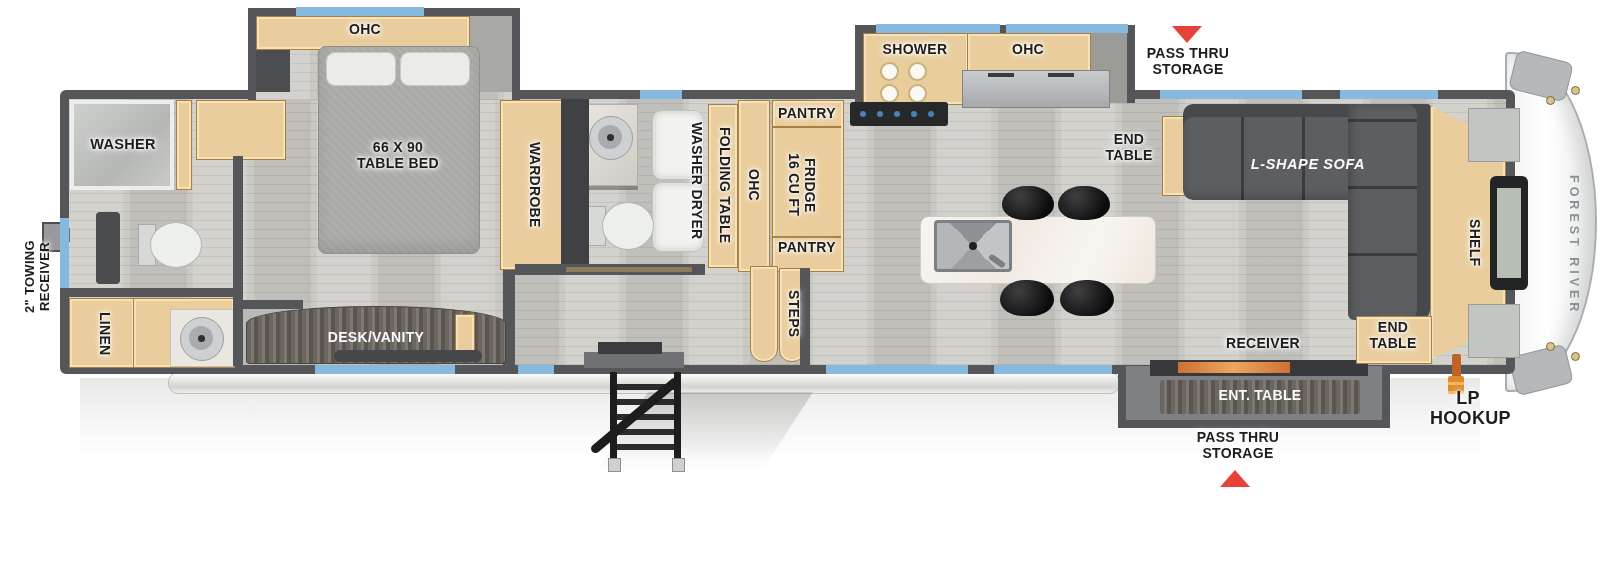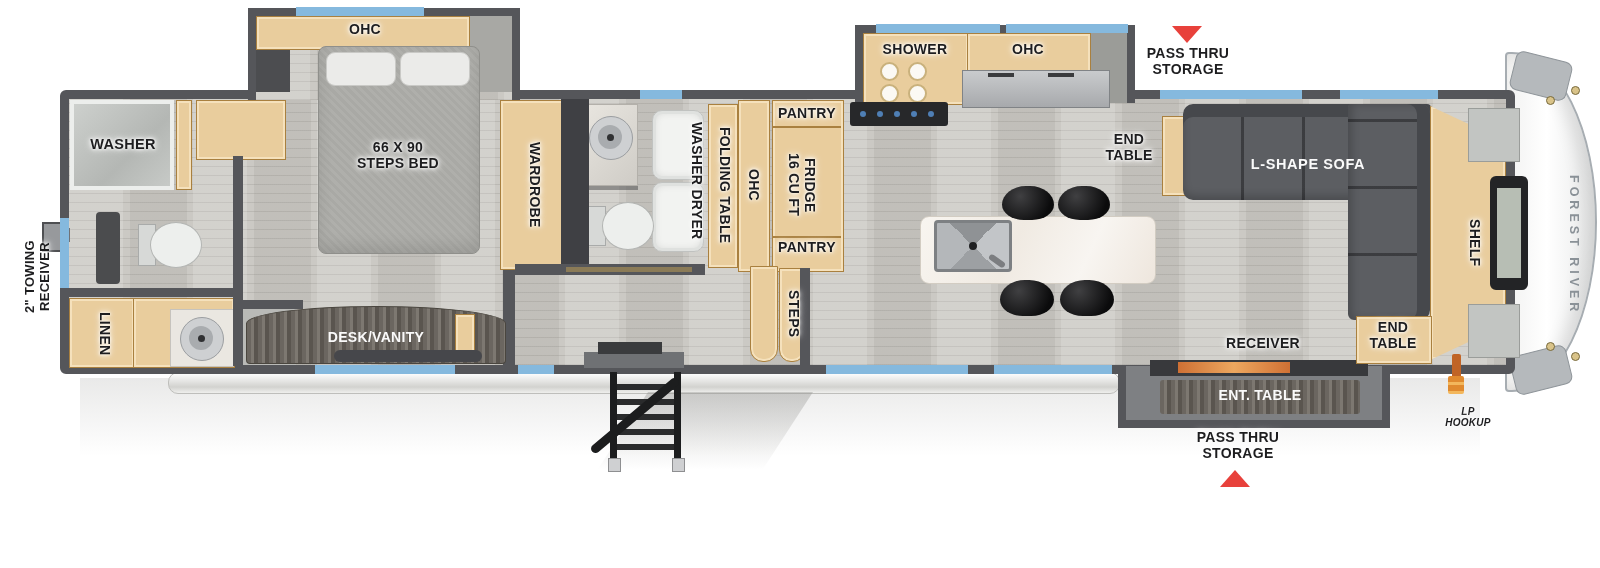--- a/index.html
+++ b/index.html
@@ -144,21 +144,21 @@
   <div class="circ" style="left:189px;top:326px;width:24px;height:24px;background:#a9acaf;z-index:15;"></div>
   <div class="circ" style="left:198px;top:335px;width:7px;height:7px;background:#2f3032;z-index:16;"></div>
 
   <div class="abs" style="left:318px;top:46px;width:160px;height:206px;background:
               repeating-linear-gradient(45deg,rgba(255,255,255,.07) 0 3px,transparent 3px 6px),#a9a9a5;
               border:1px solid #8f8f8b;border-radius:8px;box-shadow:inset 0 -8px 14px rgba(0,0,0,.10);z-index:12;"></div>
   <div class="abs" style="left:326px;top:52px;width:68px;height:32px;background:#ebebe9;border:1px solid #c9c9c6;border-radius:9px;z-index:13;"></div>
   <div class="abs" style="left:400px;top:52px;width:68px;height:32px;background:#ebebe9;border:1px solid #c9c9c6;border-radius:9px;z-index:13;"></div>
   <div class="lbl" style="left:352px;top:140px;width:92px;">
     <span>66 X 90</span><br>
-    <span>STEPS BED</span>
+    <span>TABLE BED</span>
   </div>
   <div class="darkwood abs" style="left:246px;top:306px;width:258px;height:56px;border-radius:50% 50% 4px 4px / 30% 30% 4px 4px;
               border:1px solid #4a463f;z-index:15;"></div>
   <div class="cab" style="left:455px;top:314px;width:18px;height:42px;z-index:16;"></div>
   <div class="abs" style="left:334px;top:350px;width:148px;height:12px;background:#46474b;border-radius:6px;z-index:17;"></div>
   <div class="lbl wh" style="left:316px;top:330px;width:120px;font-size:14px;">DESK/VANITY</div>
 
   <div class="cab" style="left:500px;top:100px;width:62px;height:168px;"></div>
   <div class="lbl vlbl" style="left:520px;top:142px;width:22px;height:86px;">WARDROBE</div>
   <div class="abs" style="left:584px;top:104px;width:52px;height:80px;background:linear-gradient(135deg,#e8e5df,#cfccc6);
@@ -205,21 +205,21 @@
   <div class="lbl" style="left:1096px;top:132px;width:66px;">
     <span>END</span><br>
     <span>TABLE</span>
   </div>
   <div class="sofa" style="left:1183px;top:104px;width:248px;height:96px;border-radius:10px 4px 4px 10px;
               background:repeating-linear-gradient(90deg,transparent 0 58px,rgba(20,20,22,.45) 58px 61px),#5c5e62;
               box-shadow:inset 0 13px 0 #46484c, inset 0 -4px 8px rgba(0,0,0,.2);"></div>
   <div class="sofa" style="left:1348px;top:104px;width:82px;height:216px;border-radius:4px 10px 10px 6px;
               background:repeating-linear-gradient(0deg,transparent 0 64px,rgba(20,20,22,.45) 64px 67px),#5c5e62;
               box-shadow:inset -13px 0 0 #46484c, inset 4px 0 8px rgba(0,0,0,.2);"></div>
-  <div class="lbl wh" style="left:1213px;top:156px;width:190px;font-size:14.5px;letter-spacing:.6px;">L-SHAPE SOFA</div>
+  <div class="lbl wh" style="left:1213px;top:156px;width:190px;font-size:14.5px;letter-spacing:.6px;font-style:italic;">L-SHAPE SOFA</div>
   <div class="cab" style="left:1356px;top:316px;width:74px;height:46px;z-index:15;"></div>
   <div class="lbl" style="left:1363px;top:320px;width:60px;z-index:41;">
     <span>END</span><br>
     <span>TABLE</span>
   </div>
 
   <div class="cab" style="left:1430px;top:106px;width:74px;height:252px;clip-path:polygon(0 0,100% 14%,100% 86%,0 100%);"></div>
   <div class="lbl vlbl" style="left:1460px;top:206px;width:22px;height:74px;">SHELF</div>
   <div class="abs" style="left:1468px;top:108px;width:50px;height:52px;background:#c2c5c2;border:1px solid #9a9d9a;z-index:13;"></div>
   <div class="abs" style="left:1468px;top:304px;width:50px;height:52px;background:#c2c5c2;border:1px solid #9a9d9a;z-index:13;"></div>
@@ -234,21 +234,21 @@
 
   <div class="lbl" style="left:1184px;top:430px;width:108px;font-size:14px;">
     <span>PASS THRU</span><br>
     <span>STORAGE</span>
   </div>
   <div class="tri" style="left:1220px;top:470px;border-left:15px solid transparent;border-right:15px solid transparent;border-bottom:17px solid #e8413b;"></div>
 
   <div class="abs" style="left:1452px;top:354px;width:9px;height:32px;background:#c06426;border-radius:2px;z-index:6;"></div>
   <div class="abs" style="left:1448px;top:376px;width:16px;height:18px;border-radius:2px;
               background:repeating-linear-gradient(180deg,#e08a2f 0 6px,#f3b75c 6px 9px);z-index:6;"></div>
-  <div class="lbl" style="left:1430px;top:406px;width:76px;font-size:10px;font-style:italic;">
+  <div class="lbl" style="left:1430px;top:388px;width:76px;font-size:18px;">
     <span>LP</span><br>
     <span>HOOKUP</span>
   </div>
 
   <div class="abs" style="left:42px;top:222px;width:22px;height:26px;background:#97999c;border:2px solid #4e4f52;z-index:6;"></div>
   <div class="abs" style="left:62px;top:228px;width:8px;height:14px;background:#707276;z-index:6;"></div>
   <div class="lbl rot-ccw" style="left:-12px;top:262px;width:100px;font-size:13px;">
     <span>2" TOWING</span><br>
     <span>RECEIVER</span>
   </div>

